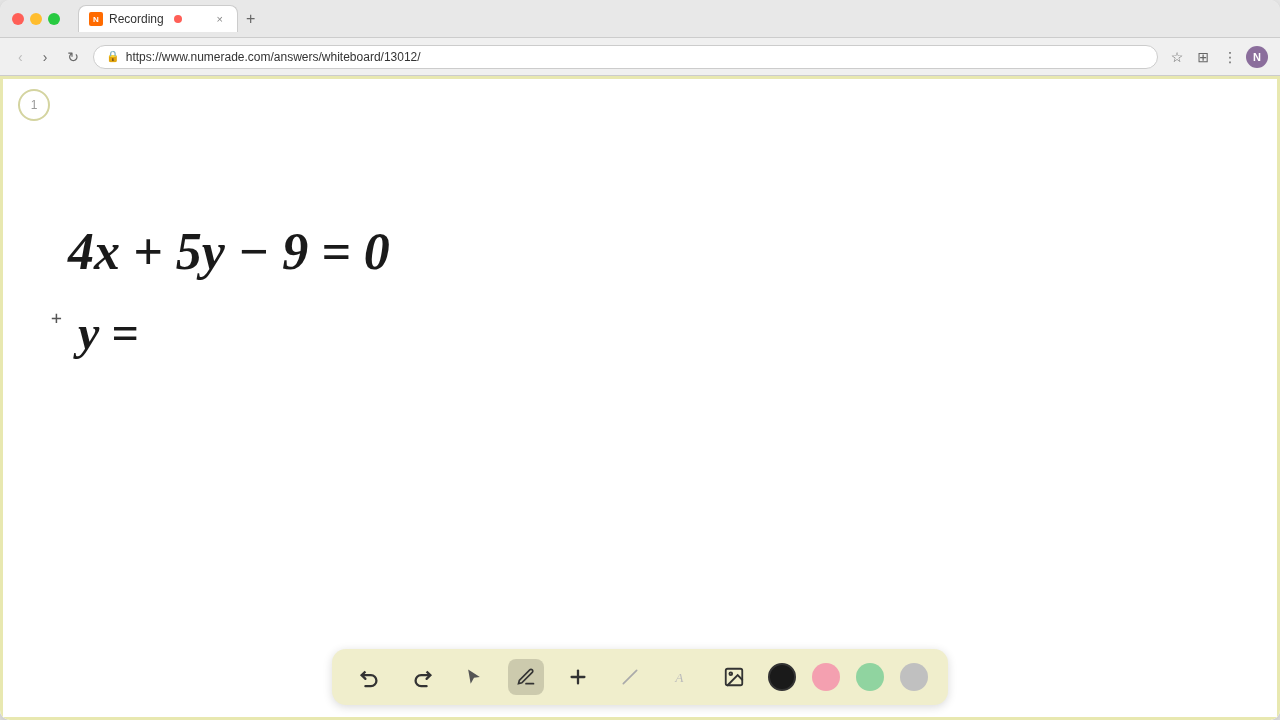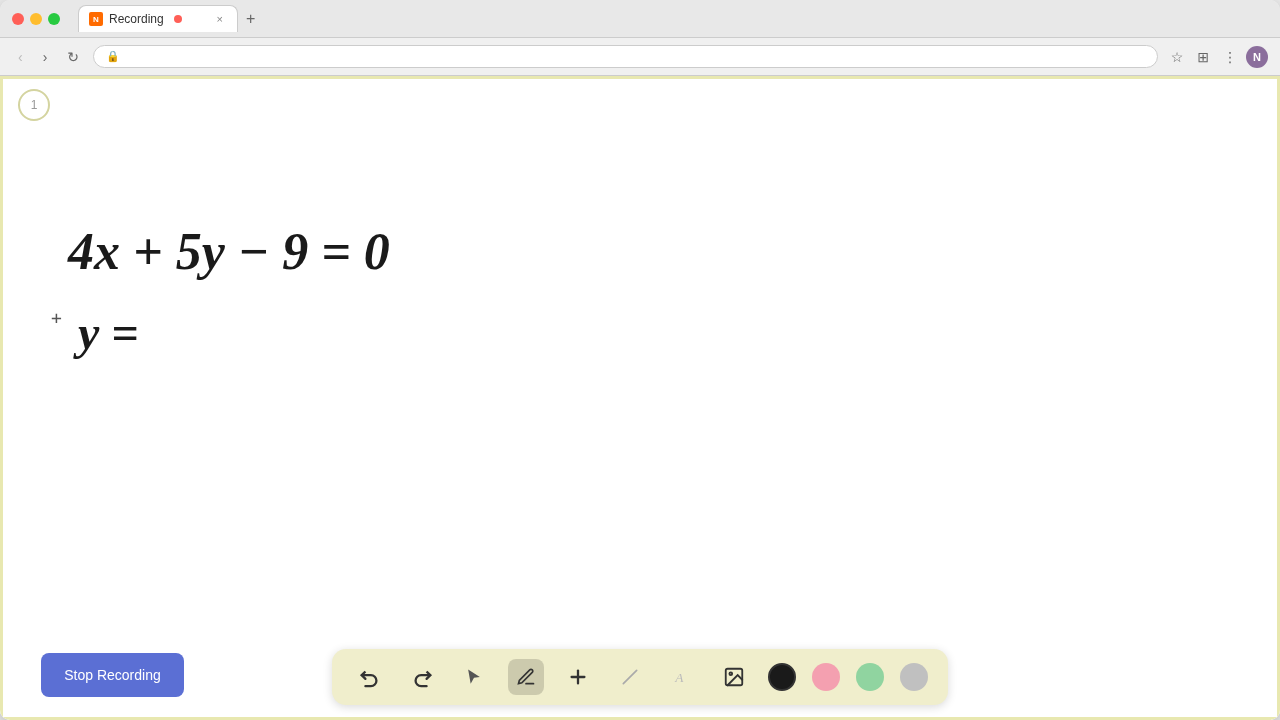--- a/index.html
+++ b/index.html
@@ -209,20 +209,21 @@
     </div>
   </div>
 
   <div class="address-bar-row">
     <button class="nav-btn disabled">‹</button>
     <button class="nav-btn">›</button>
     <button class="nav-btn">↻</button>
 
     <div class="address-bar">
       <span class="lock-icon">🔒</span>
+      <span class="address-text">https://www.numerade.com/answers/whiteboard/13012/</span>
     </div>
 
     <div class="toolbar-right">
       <button class="toolbar-btn">☆</button>
       <button class="toolbar-btn">⊞</button>
       <button class="toolbar-btn">⋮</button>
       <div class="avatar">N</div>
     </div>
   </div>
 
@@ -234,21 +235,20 @@
 
     <svg class="math-svg" width="400" height="180">
 
       <text x="20" y="60" font-size="52" font-family="'Comic Sans MS', cursive" font-weight="900" fill="#1a1a1a" style="font-style:italic">4x + 5y − 9 = 0</text>
 
       <text x="30" y="140" font-size="48" font-family="'Comic Sans MS', cursive" font-weight="900" fill="#1a1a1a" style="font-style:italic">y =</text>
     </svg>
 
     <div class="plus-cursor">+</div>
 
-    <button class="stop-recording-btn">Stop Recording</button>
 
     <div class="bottom-toolbar">
 
       <div class="toolbar-tool">
         <svg width="22" height="22" viewBox="0 0 24 24" fill="none" stroke="#333" stroke-width="2.5" stroke-linecap="round">
           <path d="M3 10h10a6 6 0 0 1 0 12H7"></path>
           <polyline points="3 10 7 6 3 10 7 14"></polyline>
         </svg>
       </div>
 

